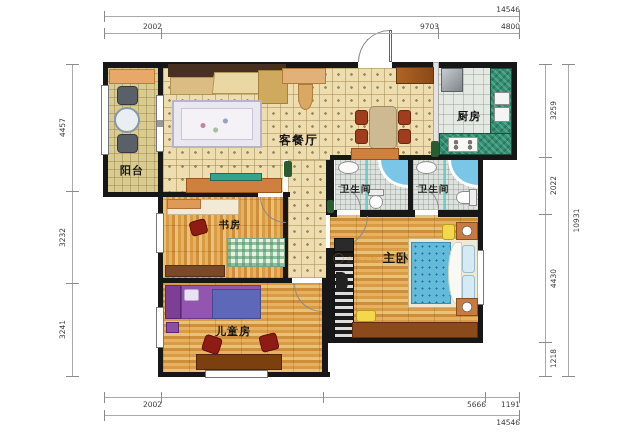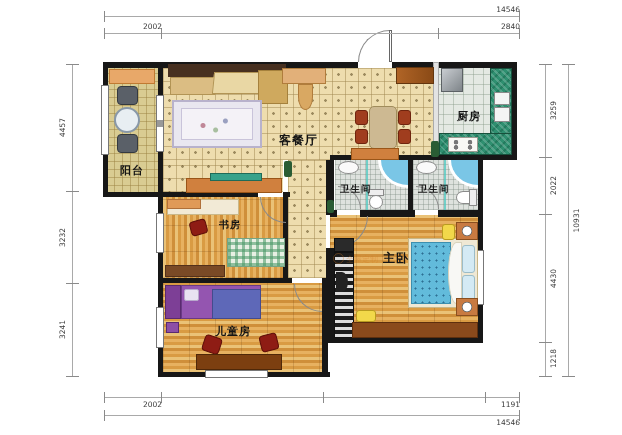--- a/index.html
+++ b/index.html
@@ -205,29 +205,31 @@
   <div class="hline" style="left:105px;top:16px;width:415px;"></div>
   <div class="vtick" style="left:104px;top:11px;"></div>
   <div class="vtick" style="left:519px;top:11px;"></div>
   <div class="dim dimc" style="left:105px;top:5px;width:415px;">14546</div>
   <div class="hline" style="left:105px;top:33px;width:415px;"></div>
   <div class="vtick" style="left:104px;top:28px;"></div>
   <div class="vtick" style="left:161px;top:28px;"></div>
   <div class="vtick" style="left:438px;top:28px;"></div>
   <div class="vtick" style="left:519px;top:28px;"></div>
   <div class="dim dimc" style="left:105px;top:22px;width:57px;">2002</div>
-  <div class="dim dimc" style="left:439px;top:22px;width:81px;">2840</div>
+  <div class="dim dimc" style="left:162px;top:22px;width:277px;">9703</div>
+  <div class="dim dimc" style="left:439px;top:22px;width:81px;">4800</div>
 
   <div class="hline" style="left:105px;top:397px;width:415px;"></div>
   <div class="vtick" style="left:104px;top:392px;"></div>
   <div class="vtick" style="left:161px;top:392px;"></div>
   <div class="vtick" style="left:323px;top:392px;"></div>
   <div class="vtick" style="left:485px;top:392px;"></div>
   <div class="vtick" style="left:519px;top:392px;"></div>
   <div class="dim dimc" style="left:105px;top:400px;width:57px;">2002</div>
+  <div class="dim dimc" style="left:324px;top:400px;width:162px;">5666</div>
   <div class="dim dimc" style="left:486px;top:400px;width:34px;">1191</div>
   <div class="hline" style="left:105px;top:415px;width:415px;"></div>
   <div class="vtick" style="left:104px;top:410px;"></div>
   <div class="vtick" style="left:519px;top:410px;"></div>
   <div class="dim dimc" style="left:105px;top:418px;width:415px;">14546</div>
 
   <div class="vline" style="left:72px;top:65px;height:312px;"></div>
   <div class="htick" style="left:66px;top:64px;"></div>
   <div class="htick" style="left:66px;top:191px;"></div>
   <div class="htick" style="left:66px;top:283px;"></div>

